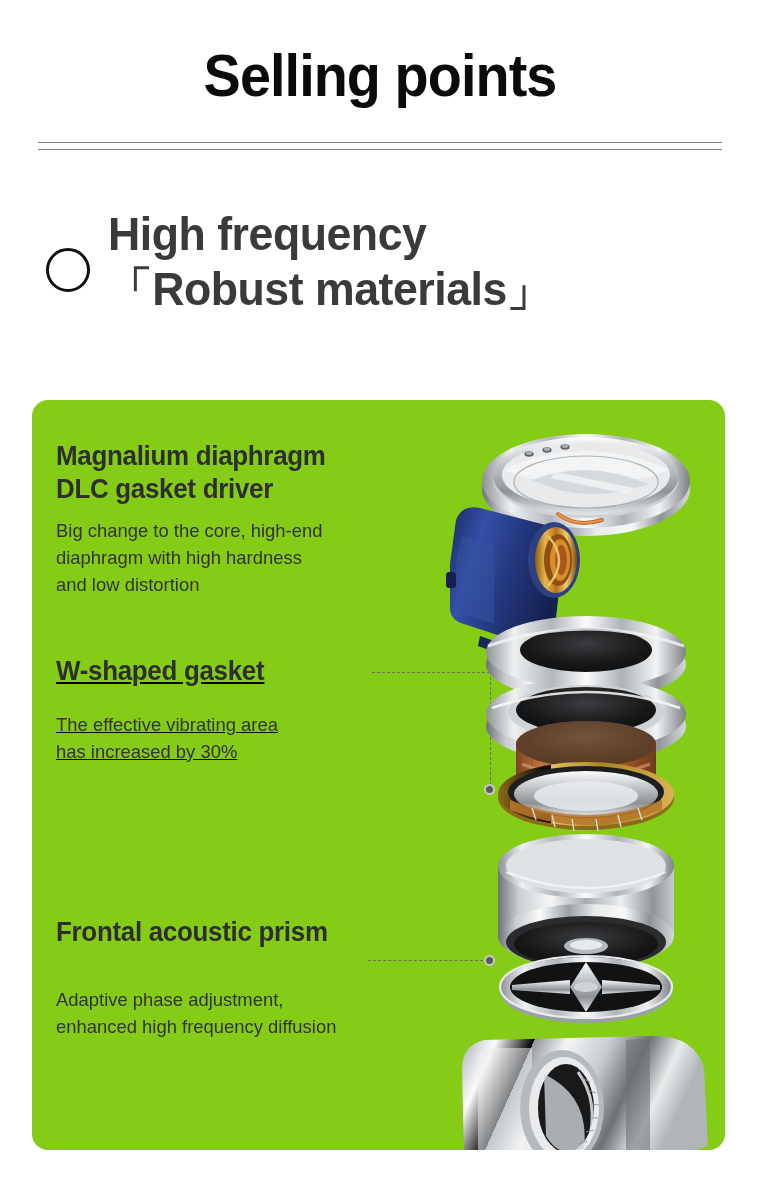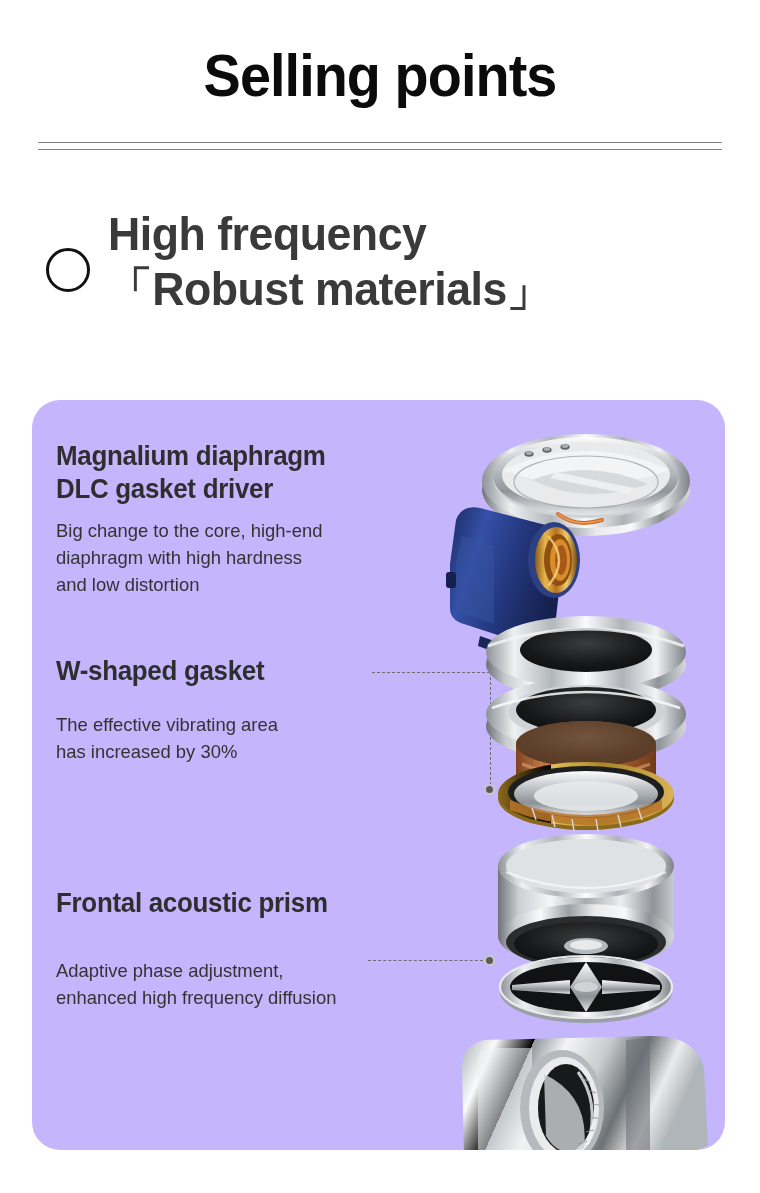--- a/index.html
+++ b/index.html
@@ -35,21 +35,21 @@
     font-size:47px; letter-spacing:-0.5px;
     transform:scaleX(0.95); transform-origin:left top;
   }
   .heading .l1 { display:block; }
   .heading .l2 { display:block; margin-top:2px; }
 
   
   .card {
     position:absolute; left:32px; top:400px;
     width:693px; height:750px;
-    background:#c4b5fd; border-radius:28px;
+    background:#84cc16; border-radius:16px;
     overflow:visible;
   }
   .card-clip {
     position:absolute; inset:0; border-radius:34px; overflow:hidden;
   }
 
   
   .block { position:absolute; left:24px; width:430px; }
   .blk-title {
     color:#2e2e2e; font-weight:bold; line-height:1.22;
@@ -57,23 +57,23 @@
     transform:scaleX(0.96); transform-origin:left top;
   }
   .blk-title .t2 { display:block; }
   .blk-body {
     color:#333; font-size:19px; line-height:1.42; margin-top:12px;
     transform:scaleX(0.97); transform-origin:left top;
   }
   .blk-body span { display:block; }
 
   #block-1 { top:40px; }
-  #block-2 { top:255px; }
+  #block-2 { top:255px;text-decoration:underline; }
   #block-2 .blk-body { margin-top:24px; }
-  #block-3 { top:487px; }
+  #block-3 { top:516px; }
   #block-3 .blk-body { margin-top:38px; }
 
   
   .leader { position:absolute; }
   .dash-h {
     position:absolute; height:0;
     border-top:1.5px dashed #6e6e6e;
   }
   .dash-v {
     position:absolute; width:0;

